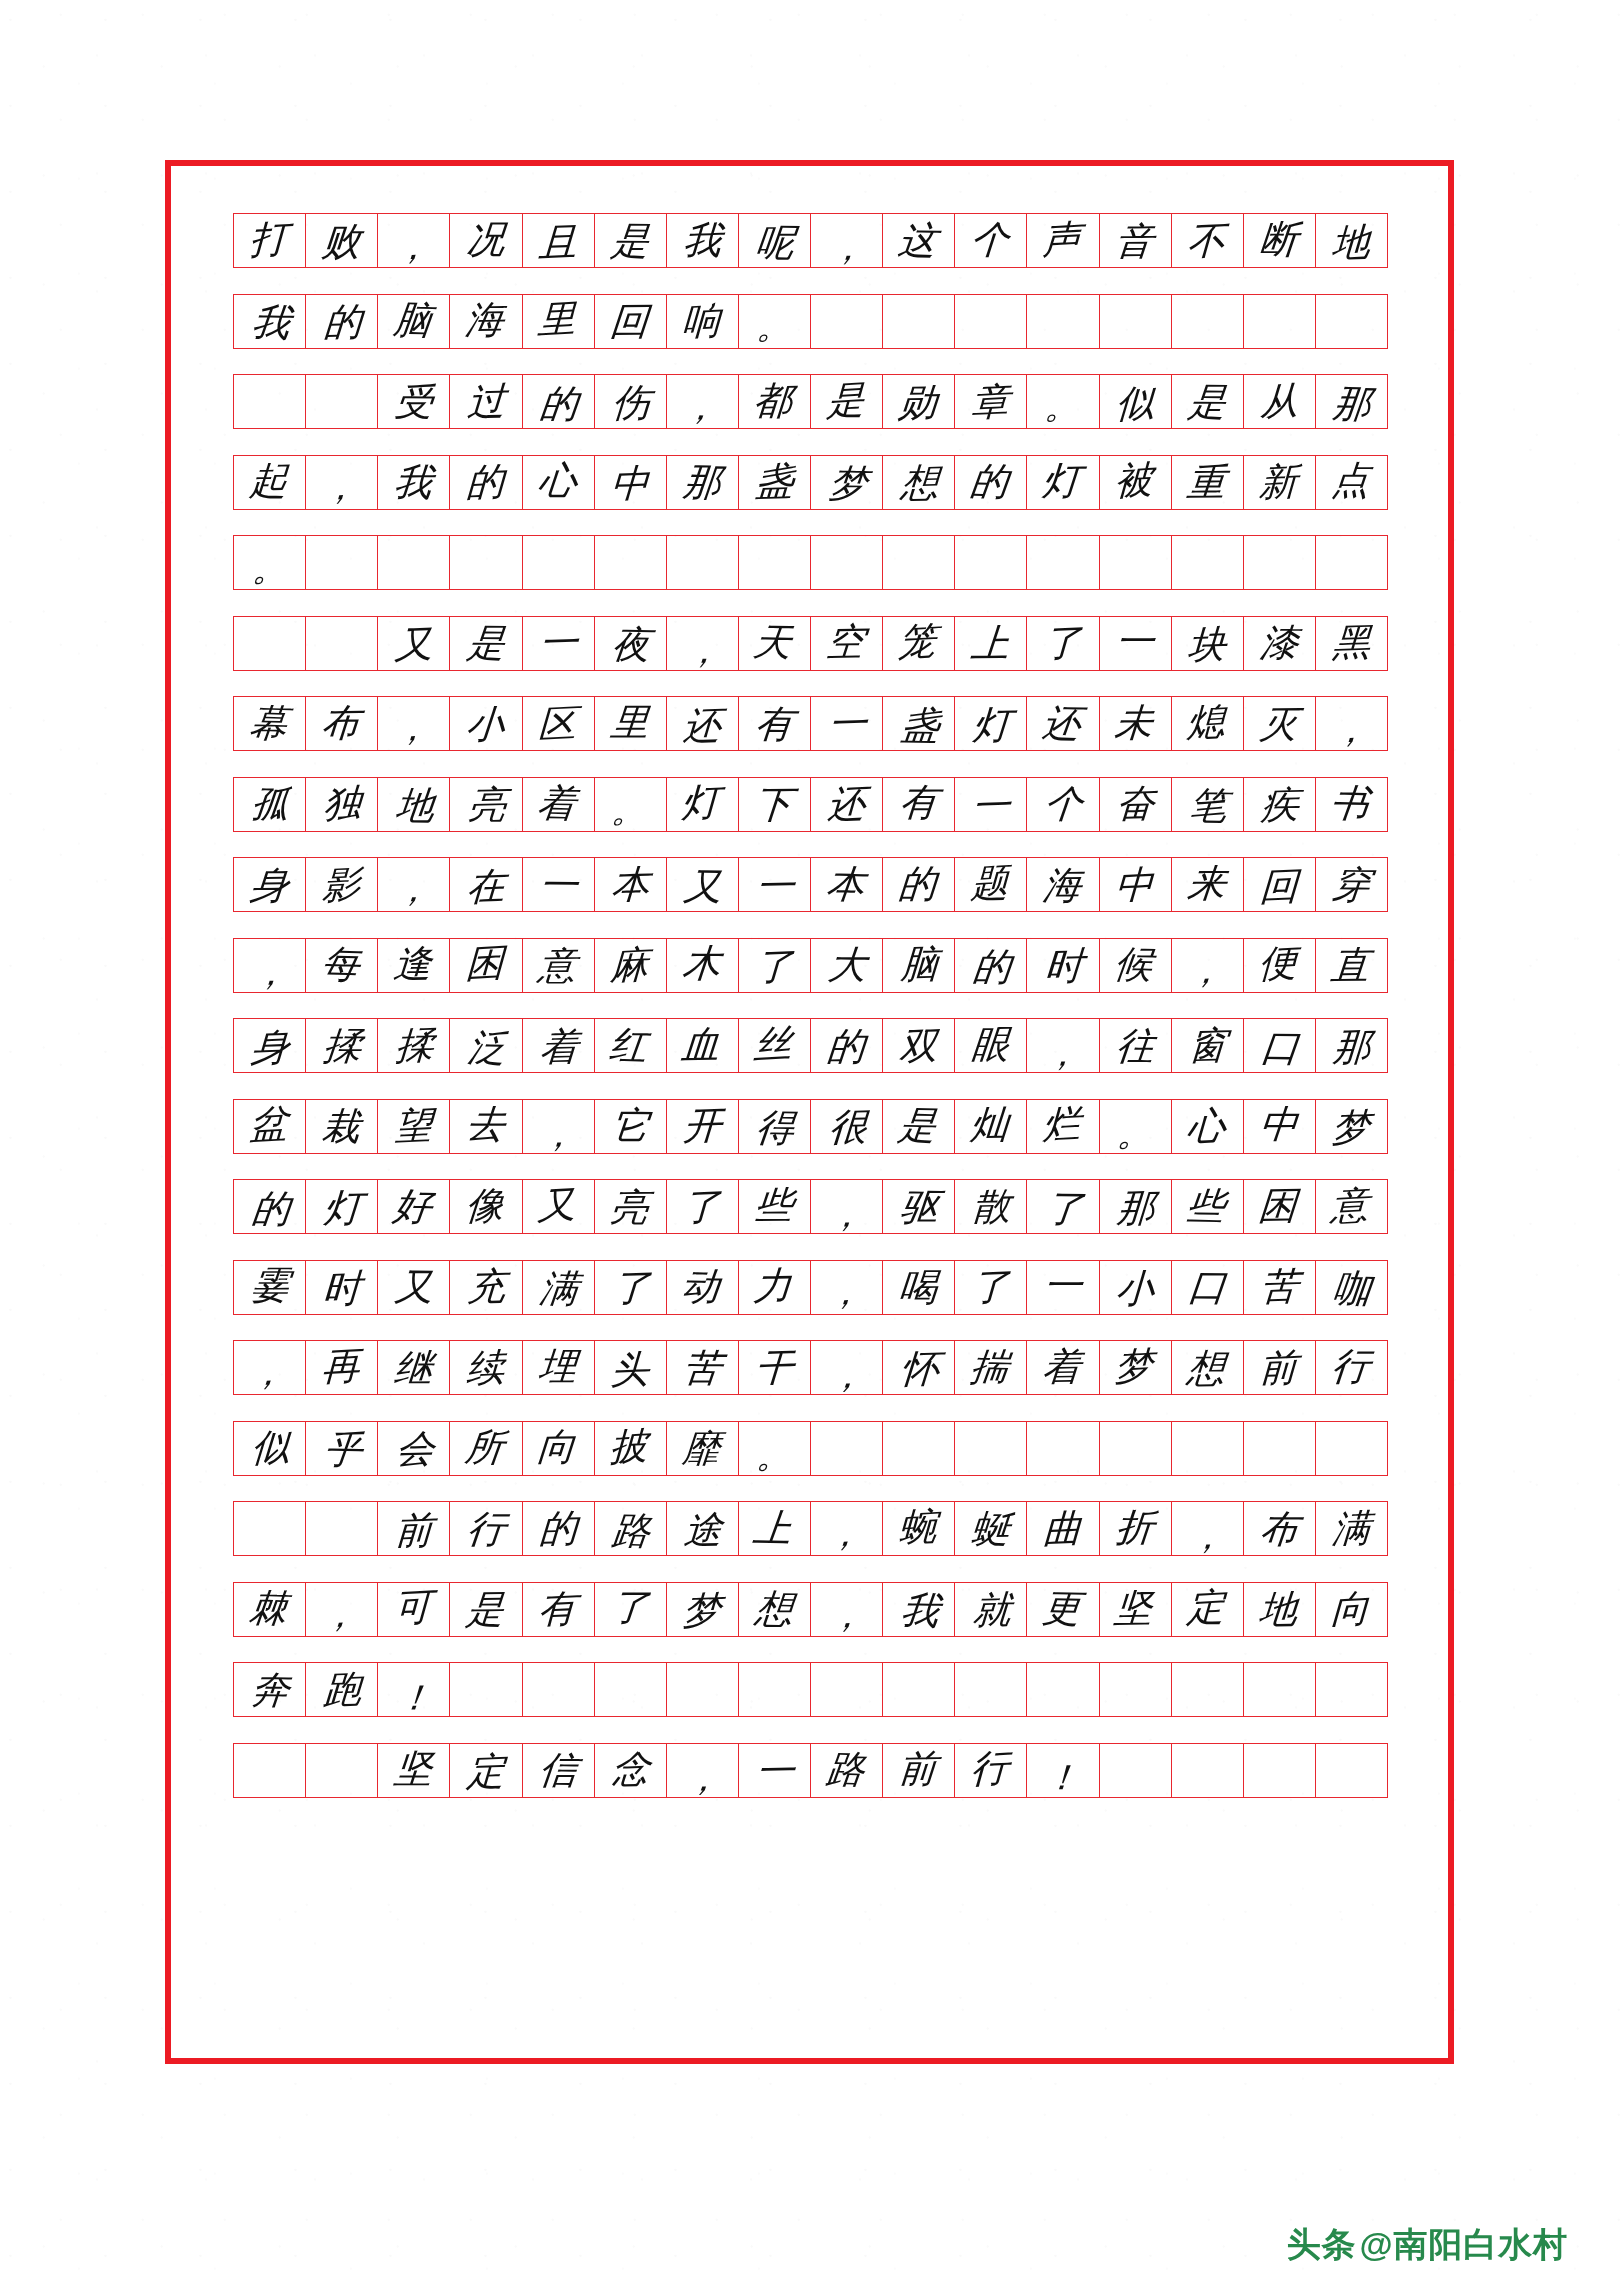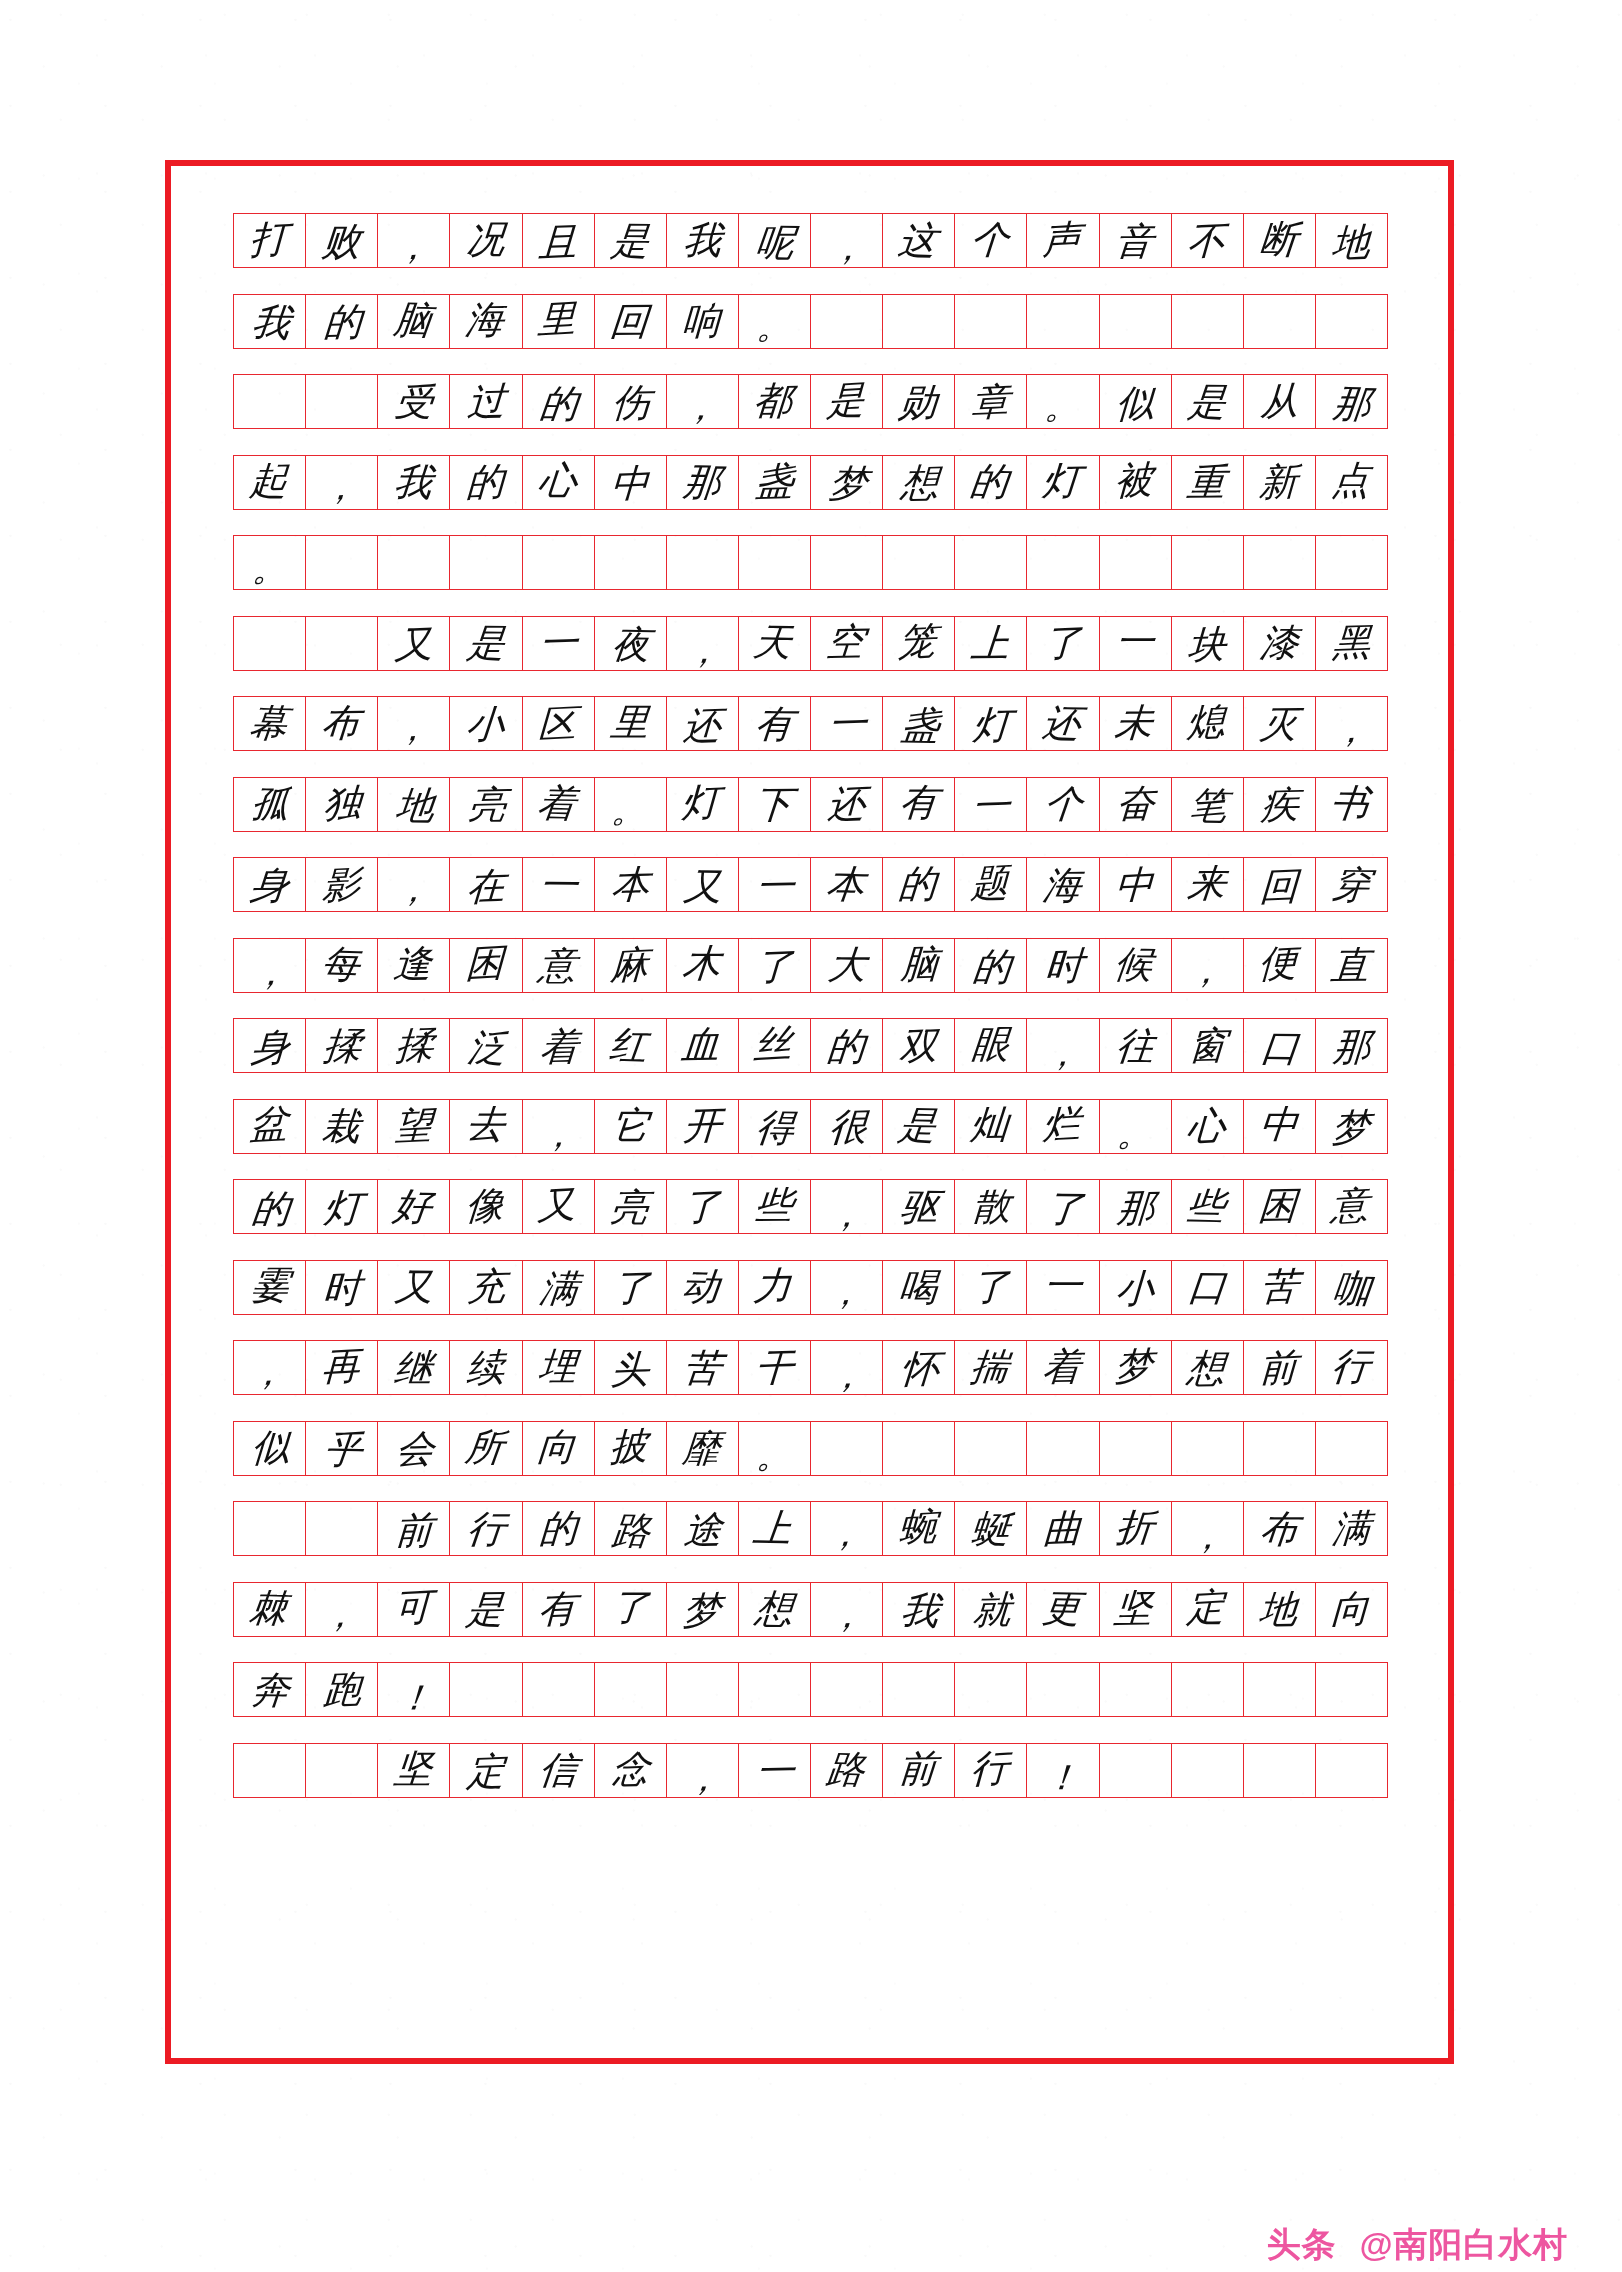--- a/index.html
+++ b/index.html
@@ -88,22 +88,22 @@
     margin-bottom: 1.8px;
   }
 
   
   #watermark {
     position: absolute;
     right: 55px;
     bottom: 26px;
     display: flex;
     align-items: center;
-    gap: 23px;
-    color: #ec4899;
+    gap: 3px;
+    color: #15803d;
     font-family: "Liberation Sans", sans-serif;
     font-weight: 700;
     font-size: 34px;
     letter-spacing: 0.9px;
     opacity: 0.92;
   }
   #watermark .wm-brand { font-size: 34px; }
   #watermark .wm-handle { font-size: 34px; }
 </style>
 </head>

